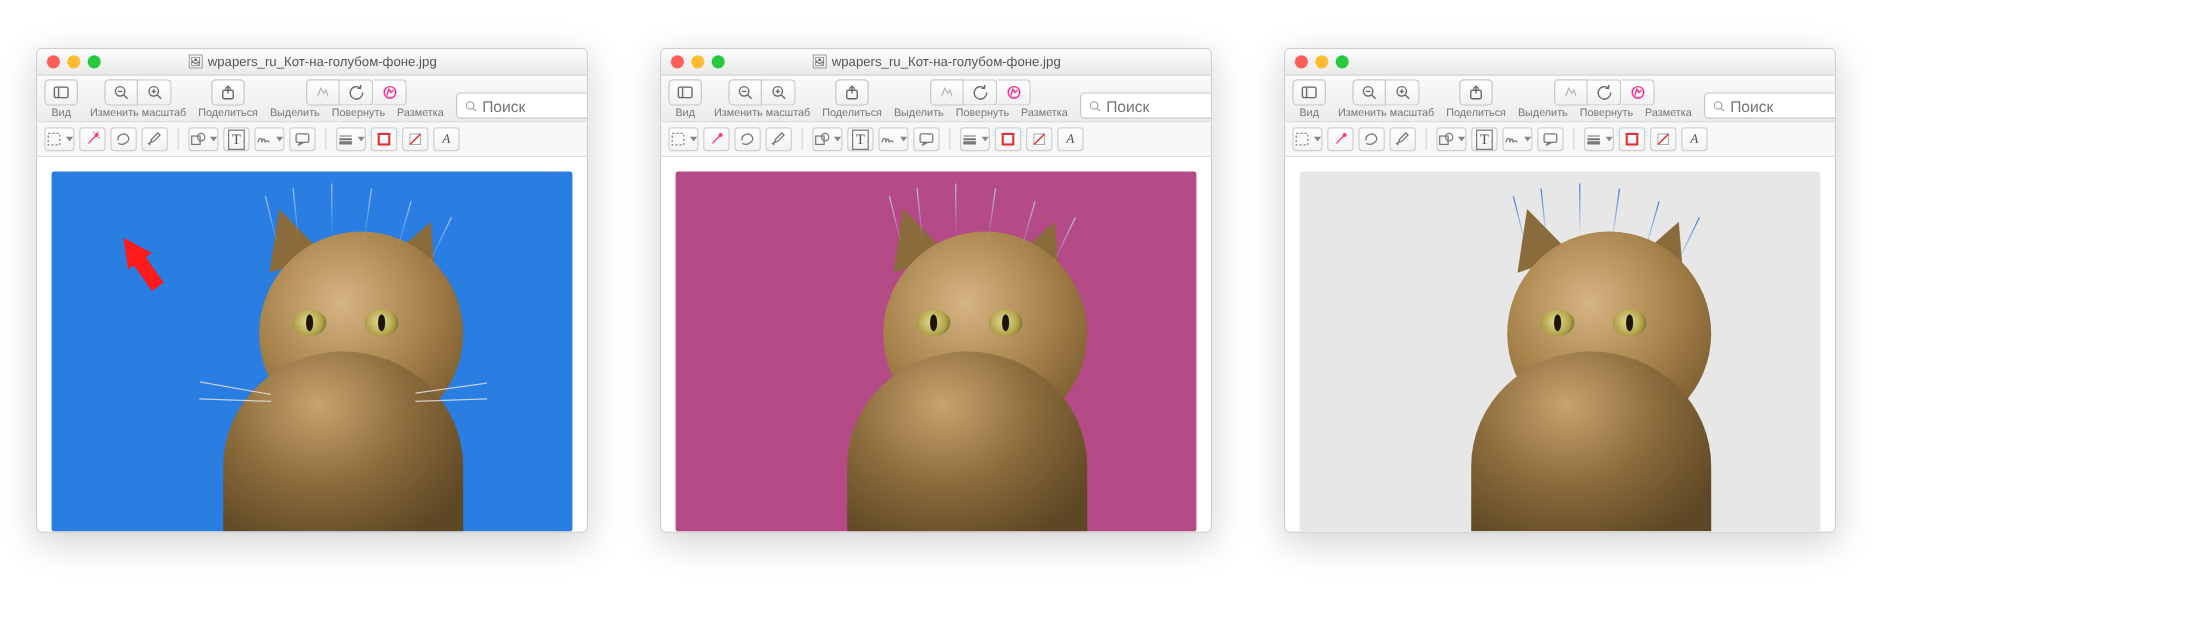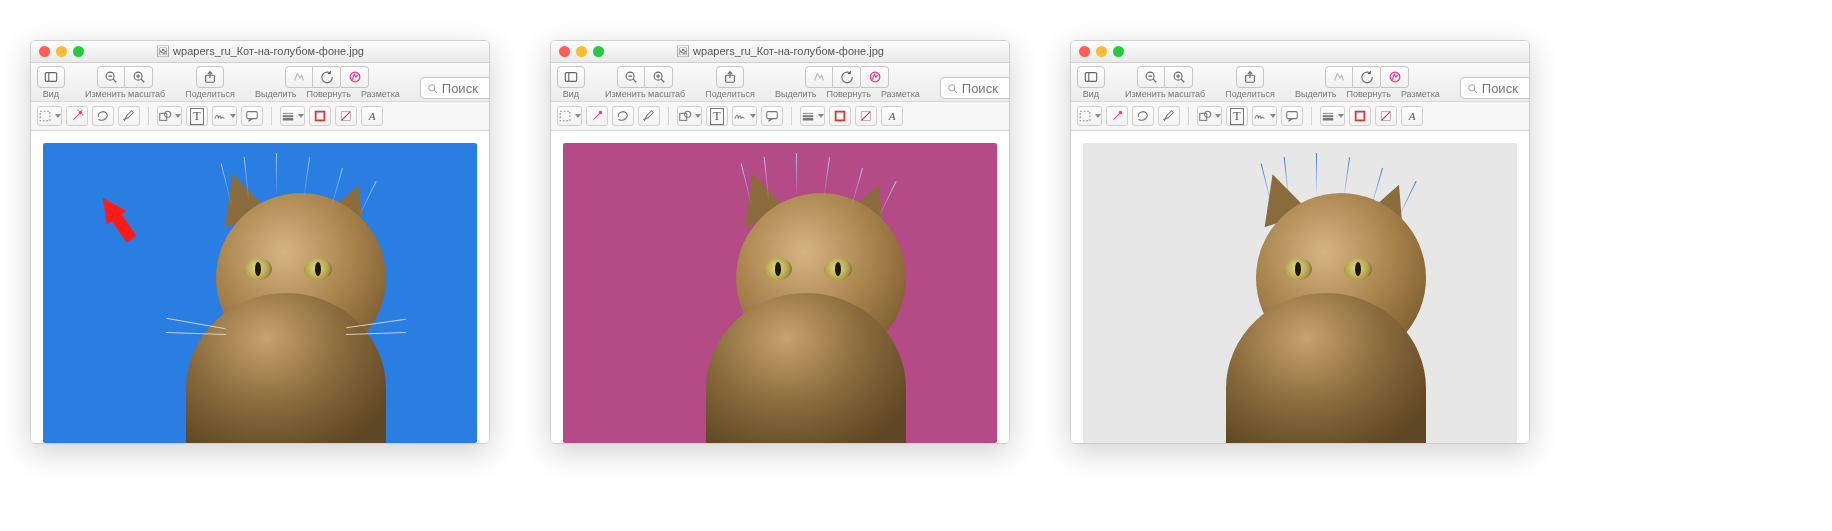--- a/index.html
+++ b/index.html
@@ -53,21 +53,21 @@
     text-overflow:ellipsis;
     padding:0 90px;
   }
   .title .suffix { color:#aaa; }
   .toolbar1 {
     background: linear-gradient(#fafafa,#ececec);
     border-bottom: 1px solid #d6d6d6;
     padding: 3px 6px 2px;
     display:flex;
     align-items:flex-end;
-    gap:20px;
+    gap:10px;
   }
   .tb-group { display:flex; flex-direction:column; align-items:center; gap:1px; }
   .tb-btns  { display:flex; gap:0; }
   .tb-btn {
     height:22px; min-width:28px;
     border:1px solid #c6c6c6;
     background:linear-gradient(#ffffff,#f0f0f0);
     border-radius:4px;
     display:flex; align-items:center; justify-content:center;
     font-size:12px; color:#555;

